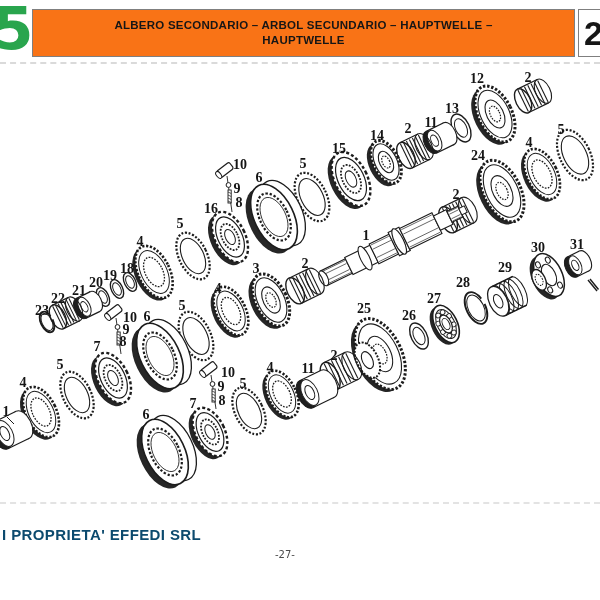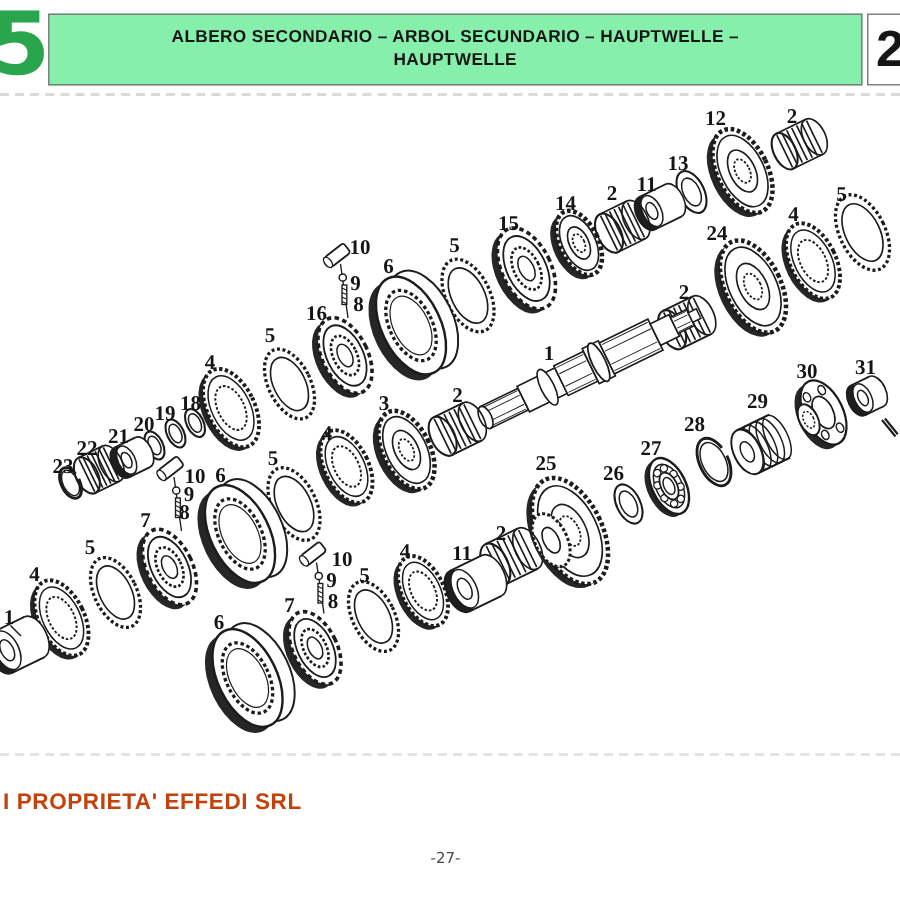--- a/index.html
+++ b/index.html
@@ -2,31 +2,31 @@
 <html><head>
 <meta charset="utf-8">
 <style>
   html,body{margin:0;padding:0;}
   body{width:600px;height:600px;position:relative;overflow:hidden;background:#ffffff;
        font-family:"Liberation Sans",sans-serif;}
   .green-num{position:absolute;left:-7px;top:0px;font:700 58px "DejaVu Sans",sans-serif;line-height:1;}
   .title-box{position:absolute;left:32px;top:9px;width:541px;height:46px;border:1.5px solid #7f7f7f;
              display:flex;flex-direction:column;justify-content:center;align-items:center;
              font:700 11.5px "Liberation Sans",sans-serif;letter-spacing:.25px;line-height:15px;
-             color:#161616;text-align:center;background:#86efac;}
+             color:#161616;text-align:center;background:#f97316;}
   .right-box{position:absolute;left:578px;top:9px;width:44px;height:46px;border:1.5px solid #7f7f7f;
              font:700 34px "Liberation Sans",sans-serif;color:#161616;background:#fff;
              display:flex;align-items:center;padding-left:5px;}
   .dash-top{position:absolute;left:0;top:62px;width:600px;height:0;border-top:2px dashed #dadada;}
   .dash-bottom{position:absolute;left:0;top:502px;width:600px;height:0;border-top:2px dashed #e3e3e3;}
   #diagram{position:absolute;left:0;top:0;}
   #diagram text{font-family:"Liberation Serif",serif;font-weight:700;font-size:14px;fill:#151515;}
   .footer-text{position:absolute;left:2px;top:526px;font:700 15px "Liberation Sans",sans-serif;
-               letter-spacing:.4px;color:#c2410c;white-space:nowrap;}
-  .page-num{position:absolute;left:275px;top:567px;width:44px;text-align:center;
+               letter-spacing:.4px;color:#0c4a6e;white-space:nowrap;}
+  .page-num{position:absolute;left:275px;top:549px;width:44px;text-align:left;
             font:400 10px "DejaVu Sans",sans-serif;color:#4a4a4a;}
 </style>
 </head>
 <body>
 
 <div class="green-num" style="color: rgb(41, 165, 77);">5</div>
 
 <div class="title-box">
   <div>ALBERO SECONDARIO – ARBOL SECUNDARIO – HAUPTWELLE –</div>
   <div>HAUPTWELLE</div>

